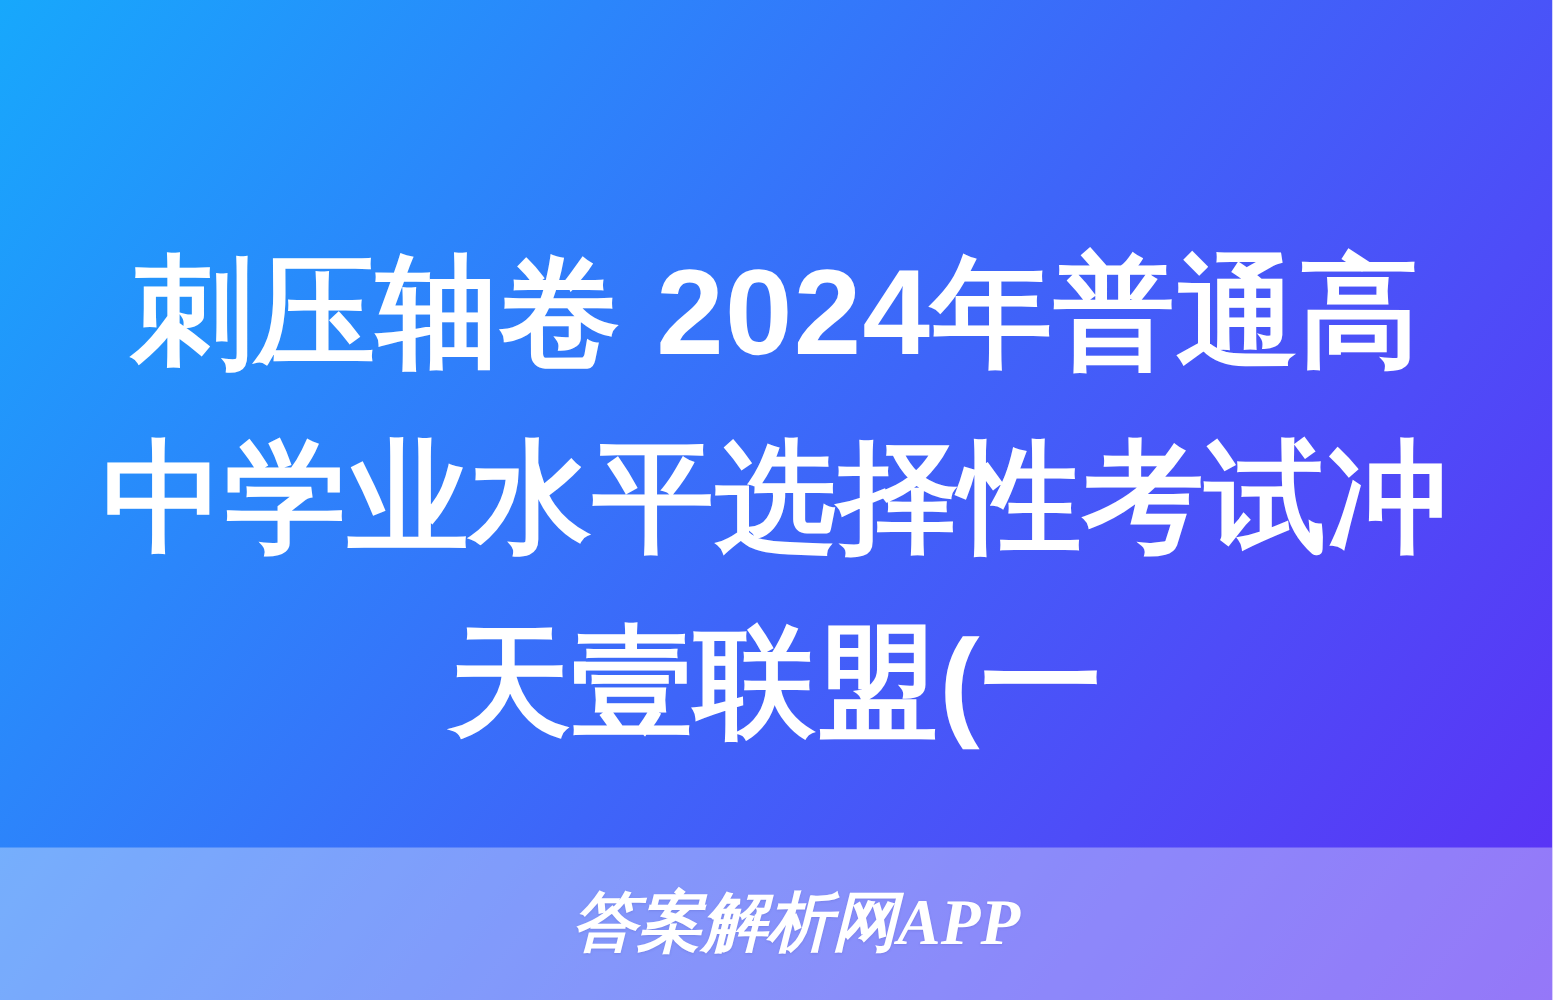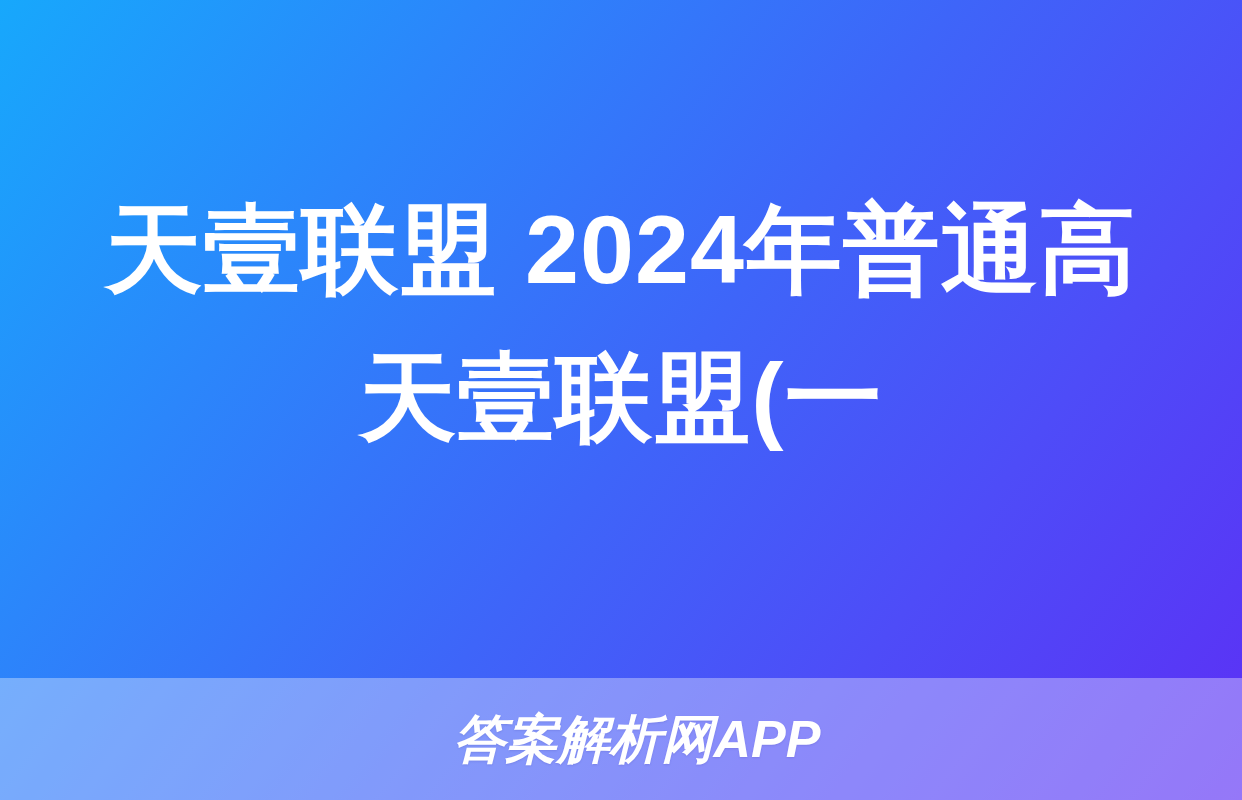--- a/index.html
+++ b/index.html
@@ -61,38 +61,39 @@
     bottom: 0;
     height: 122px;
     background: rgba(255,255,255,0.35);
     display: flex;
     align-items: center;
     justify-content: center;
   }
 
   .watermark-text {
     color: #ffffff;
-    font-family: Liberation Sans, sans-serif;
+    font-family: Liberation Serif, serif;
     font-weight: 700;
     font-style: italic;
     font-size: 52px;
     line-height: 1;
     letter-spacing: 0px;
     white-space: nowrap;
     text-shadow: 0 1px 2px rgba(60,60,160,0.18);
     margin-left: 32px;
   }
 </style>
 </head>
 <body>
 
 <div class="card">
 
   <div class="title-block">
-    <span class="title-line l1">天壹联盟 2024年普通高</span>
+    <span class="title-line l1">刺压轴卷 2024年普通高</span>
+    <span class="title-line l2">中学业水平选择性考试冲</span>
     <span class="title-line l3">天壹联盟(一</span>
   </div>
 
   <div class="watermark-banner">
     <span class="watermark-text">答案解析网APP</span>
   </div>
 
 </div>
 
 </body></html>

